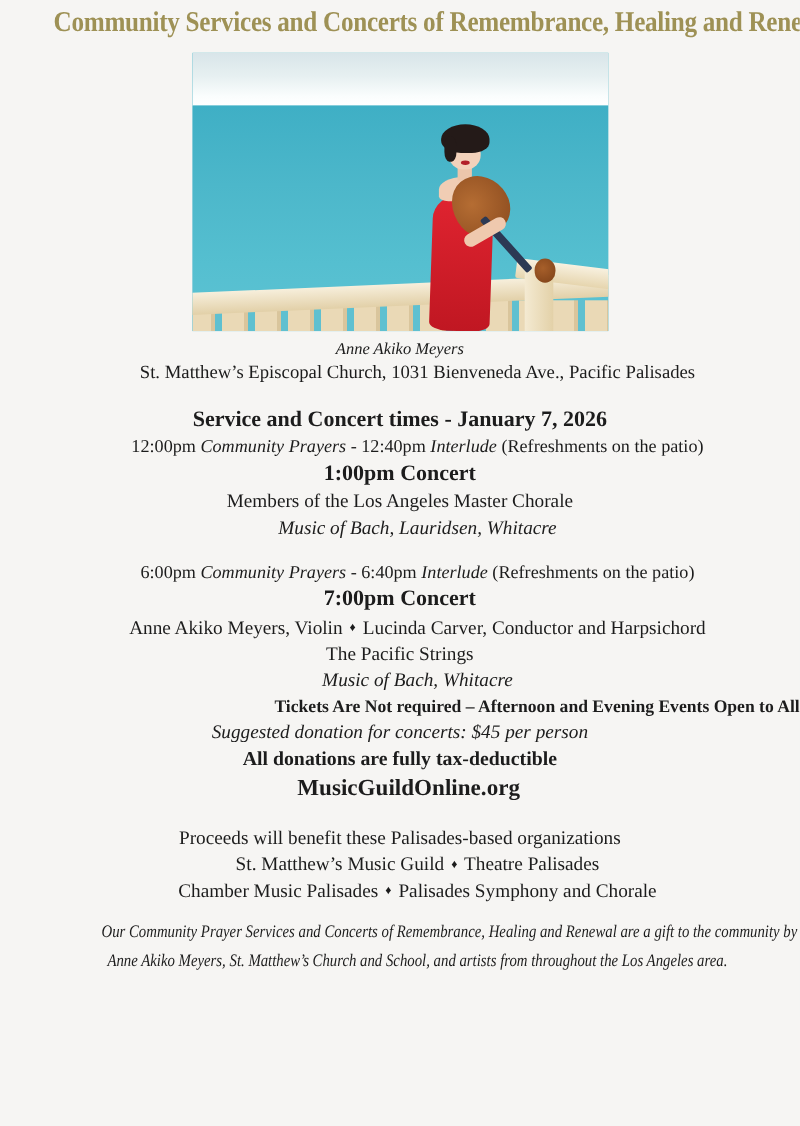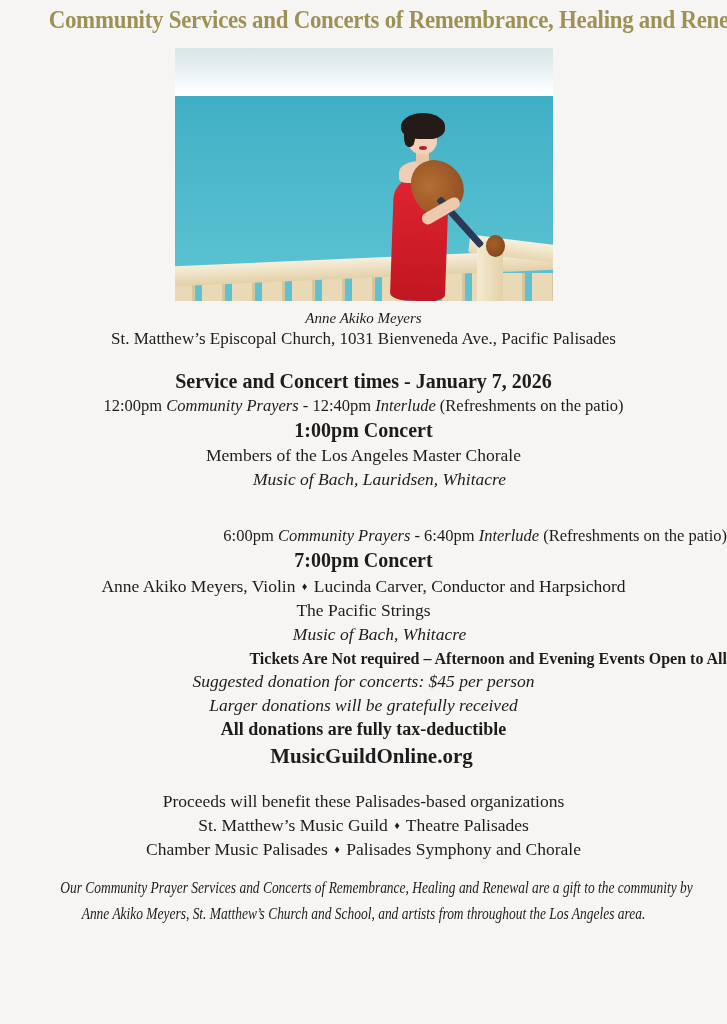--- a/index.html
+++ b/index.html
@@ -3,21 +3,21 @@
 <meta charset="utf-8">
 <style>
   * { margin:0; padding:0; box-sizing:border-box; }
   html,body { width:727px; }
   body {
     width:727px; height:1024px; overflow:hidden;
     background:#f6f5f3; color:#1c1c1c;
     font-family:"Liberation Serif", serif;
     text-align:center;
   }
-  .nowrap { white-space:nowrap; }
+  .nowrap { white-space:nowrap;padding-left:32px; }
   .squeeze { display:inline-block; transform:scaleX(0.88); transform-origin:center; }
   .squeeze-more { display:inline-block; transform:scaleX(0.84); transform-origin:center; }
   .it { font-style:italic; }
   .sep { font-size:11px; vertical-align:2px; padding:0 2px; }
 
   .page-title {
     margin-top:5px; font-size:26px; font-weight:bold; color:#9e9155;
     white-space:nowrap; letter-spacing:-0.3px;
   }
 
@@ -67,21 +67,21 @@
 
   .date-line { margin-top:7px; font-size:23px; font-weight:bold; }
   .venue-line { margin-top:2px; font-size:17px; }
 
   .sched-heading { margin-top:21px; font-size:20px; font-weight:bold; }
   .prayer-line { margin-top:3px; font-size:16.5px; }
   .concert-heading { margin-top:3px; font-size:20px; font-weight:bold; }
   .artist-line { margin-top:4px; font-size:17.5px; }
   .ensemble-line { margin-top:3px; font-size:17.5px; }
   .program-line { margin-top:3px; font-size:17.5px; font-style:italic;padding-left:32px; }
-  .session-gap { margin-top:36px;text-align:right; }
+  .session-gap { margin-top:20px; }
 
   .tickets-head { margin-top:5px; font-size:16px; font-weight:bold;text-align:right; }
   .tickets-it { margin-top:3px; font-size:17.5px; font-style:italic; }
   .tickets-bold { margin-top:3px; font-size:18px; font-weight:bold; }
 
   .donate-line { margin-top:20px; font-size:20px; font-weight:bold; }
   .donate-site { margin-top:4px; font-size:21px; font-weight:bold;padding-left:16px; }
 
   .benefit-intro { margin-top:22px; font-size:17.5px; }
   .benefit-line { margin-top:3px; font-size:17.5px; }
@@ -143,21 +143,20 @@
   <div class="artist-line nowrap">
     <span>Anne Akiko Meyers, Violin</span>
     <span class="sep">♦</span>
     <span>Lucinda Carver, Conductor and Harpsichord</span>
   </div>
   <div class="ensemble-line">The Pacific Strings</div>
   <div class="program-line">Music of Bach, Whitacre</div>
 
   <div class="tickets-head nowrap">Tickets Are Not required – Afternoon and Evening Events Open to All</div>
   <div class="tickets-it">Suggested donation for concerts: $45 per person</div>
-  <div class="tickets-it">Larger donations will be gratefully received</div>
   <div class="tickets-bold">All donations are fully tax-deductible</div>
 
   <div class="donate-site">MusicGuildOnline.org</div>
 
   <div class="benefit-intro">Proceeds will benefit these Palisades-based organizations</div>
   <div class="benefit-line nowrap">
     <span>St. Matthew’s Music Guild</span>
     <span class="sep">♦</span>
     <span>Theatre Palisades</span>
   </div>

